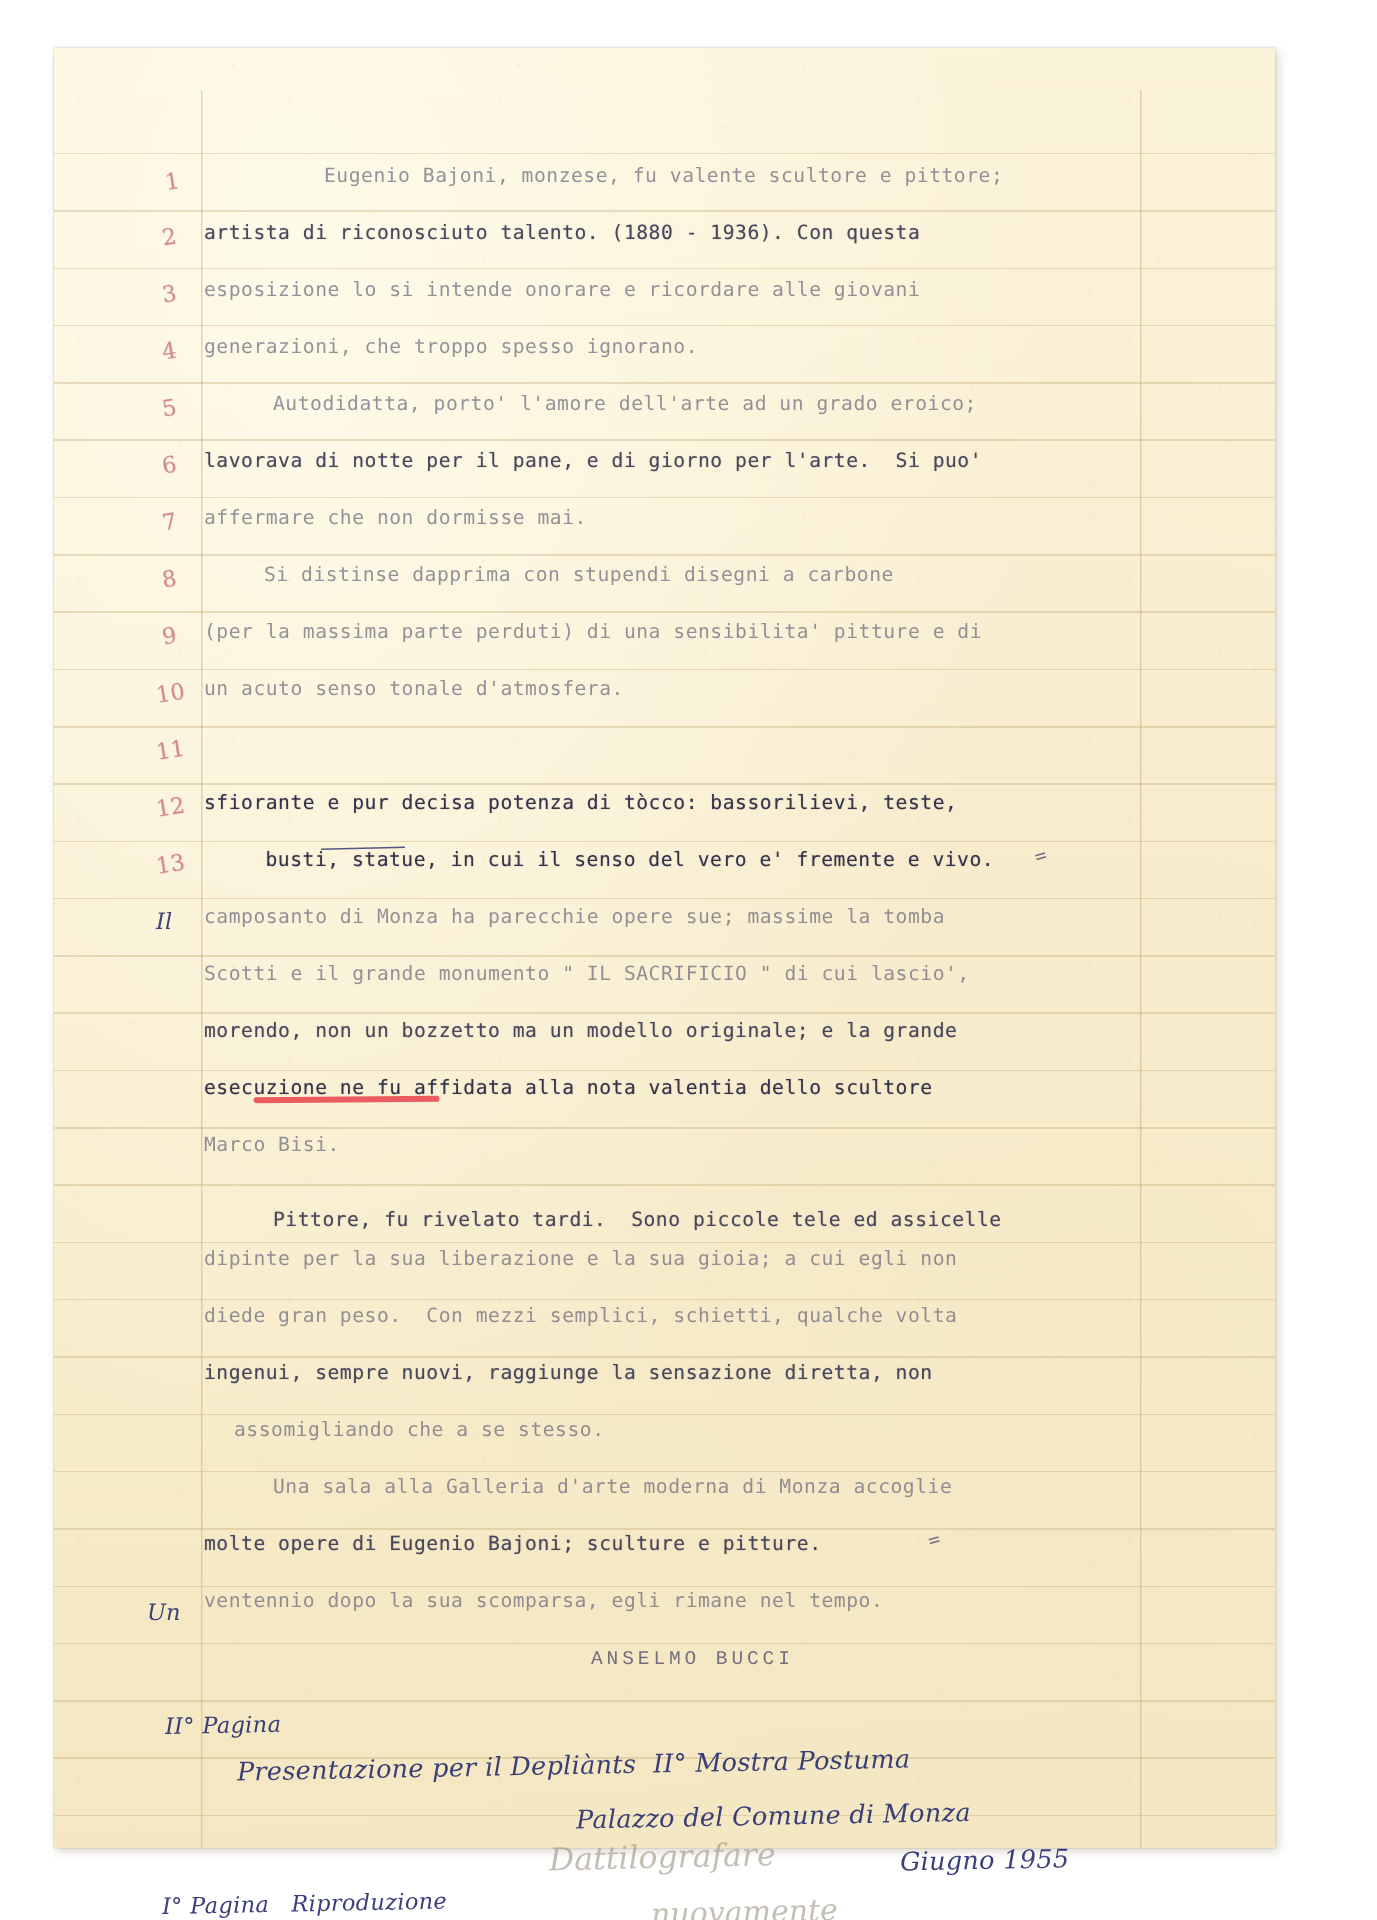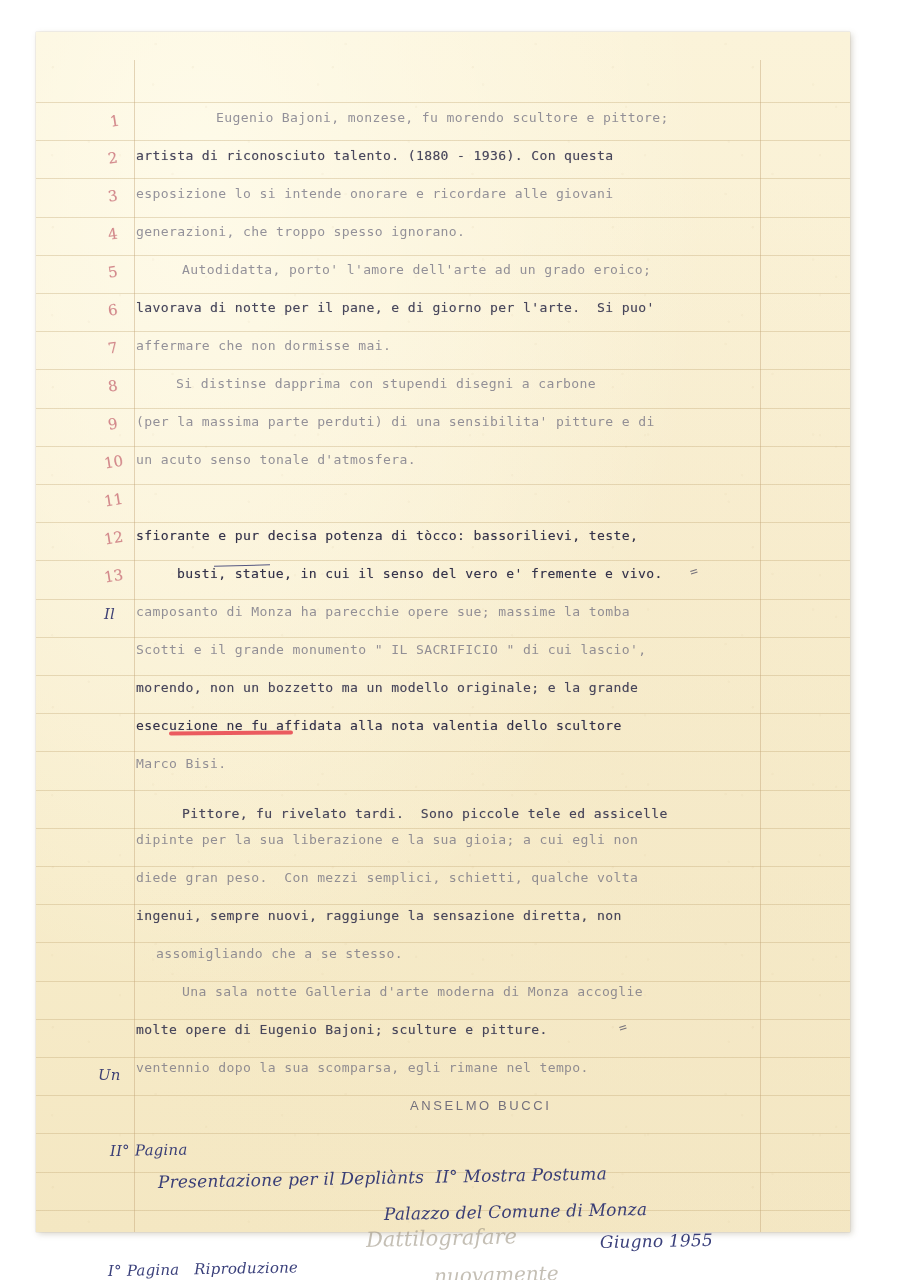--- a/index.html
+++ b/index.html
@@ -53,22 +53,22 @@
     color:#3b3a52;
     text-shadow:0 0 .8px rgba(60,58,85,.45);
     opacity:.93;
   }
   .tline.faded{color:#6b6a7d;opacity:.72;text-shadow:none;}
   .tline.dark{color:#2e2d46;opacity:.97;}
 
   
   #signature{
     position:absolute;
-    font-family:Liberation Sans, sans-serif;
-    font-size:13px;letter-spacing:2.6px;color:#53526a;opacity:.8;margin-left:16px;
+    font-family:Liberation Mono, monospace;
+    font-size:13px;letter-spacing:2.6px;color:#53526a;opacity:.8;
   }
 
   
   .lnum{
     position:absolute;
     font-family:"DejaVu Serif","Liberation Serif",serif;
     font-size:15px;color:#d07f84;opacity:.9;
     transform:rotate(-9deg);
     text-shadow:.4px .4px .6px rgba(190,110,115,.35);
   }
@@ -143,21 +143,21 @@
   <div class="lnum" style="left:68px;  top:421px;">10</div>
   <div class="lnum" style="left:68px;  top:459px;">11</div>
   <div class="lnum" style="left:68px;  top:497px;">12</div>
   <div class="lnum" style="left:68px;  top:535px;">13</div>
 
   <div class="hand-ink" style="left:68px; top:573px;">Il</div>
   <div class="hand-ink" style="left:62px; top:1034px;">Un</div>
 
   <div id="typed">
 
-    <div class="tline faded" style="left:180px; top:78px;">Eugenio Bajoni, monzese, fu morendo scultore e pittore;</div>
+    <div class="tline faded" style="left:180px; top:78px;">Eugenio Bajoni, monzese, fu valente scultore e pittore;</div>
     <div class="tline" style="left:100px; top:116px;">artista di riconosciuto talento. (1880 - 1936). Con questa</div>
     <div class="tline faded" style="left:100px; top:154px;">esposizione lo si intende onorare e ricordare alle giovani</div>
     <div class="tline faded" style="left:100px; top:192px;">generazioni, che troppo spesso ignorano.</div>
 
     <div class="tline faded" style="left:146px; top:230px;">Autodidatta, porto' l'amore dell'arte ad un grado eroico;</div>
     <div class="tline" style="left:100px; top:268px;">lavorava di notte per il pane, e di giorno per l'arte.  Si puo'</div>
     <div class="tline faded" style="left:100px; top:306px;">affermare che non dormisse mai.</div>
 
     <div class="tline faded" style="left:140px; top:344px;">Si distinse dapprima con stupendi disegni a carbone</div>
     <div class="tline faded" style="left:100px; top:382px;">(per la massima parte perduti) di una sensibilita' pitture e di</div>
@@ -171,21 +171,21 @@
     <div class="tline" style="left:100px; top:648px;">morendo, non un bozzetto ma un modello originale; e la grande</div>
     <div class="tline dark" style="left:100px; top:686px;">esecuzione ne fu affidata alla nota valentia dello scultore</div>
     <div class="tline faded" style="left:100px; top:724px;">Marco Bisi.</div>
 
     <div class="tline" style="left:146px; top:762px;margin-top:12px;">Pittore, fu rivelato tardi.  Sono piccole tele ed assicelle</div>
     <div class="tline faded" style="left:100px; top:800px;">dipinte per la sua liberazione e la sua gioia; a cui egli non</div>
     <div class="tline faded" style="left:100px; top:838px;">diede gran peso.  Con mezzi semplici, schietti, qualche volta</div>
     <div class="tline" style="left:100px; top:876px;">ingenui, sempre nuovi, raggiunge la sensazione diretta, non</div>
     <div class="tline faded" style="left:100px; top:914px;margin-left:20px;">assomigliando che a se stesso.</div>
 
-    <div class="tline faded" style="left:146px; top:952px;">Una sala notte Galleria d'arte moderna di Monza accoglie</div>
+    <div class="tline faded" style="left:146px; top:952px;">Una sala alla Galleria d'arte moderna di Monza accoglie</div>
     <div class="tline" style="left:100px; top:990px;">molte opere di Eugenio Bajoni; sculture e pitture.</div>
     <div class="tline faded" style="left:100px; top:1028px;">ventennio dopo la sua scomparsa, egli rimane nel tempo.</div>
 
     <div id="signature" style="left:358px; top:1066px;">ANSELMO  BUCCI</div>
   </div>
 
   <div id="statue-strike"></div>
   <div id="red-underline"></div>
   <div class="eq-strike" style="left:654px; top:532px;">=</div>
   <div class="eq-strike" style="left:583px; top:988px;">=</div>

